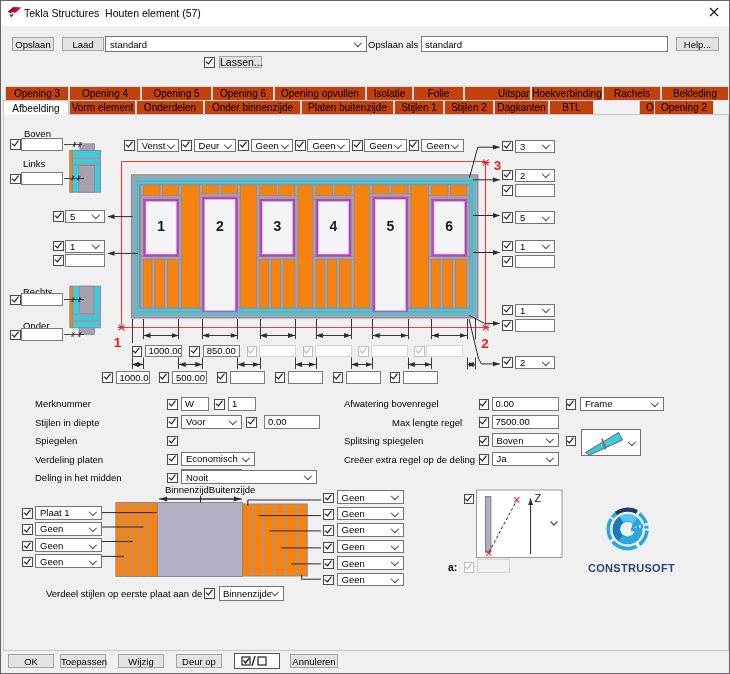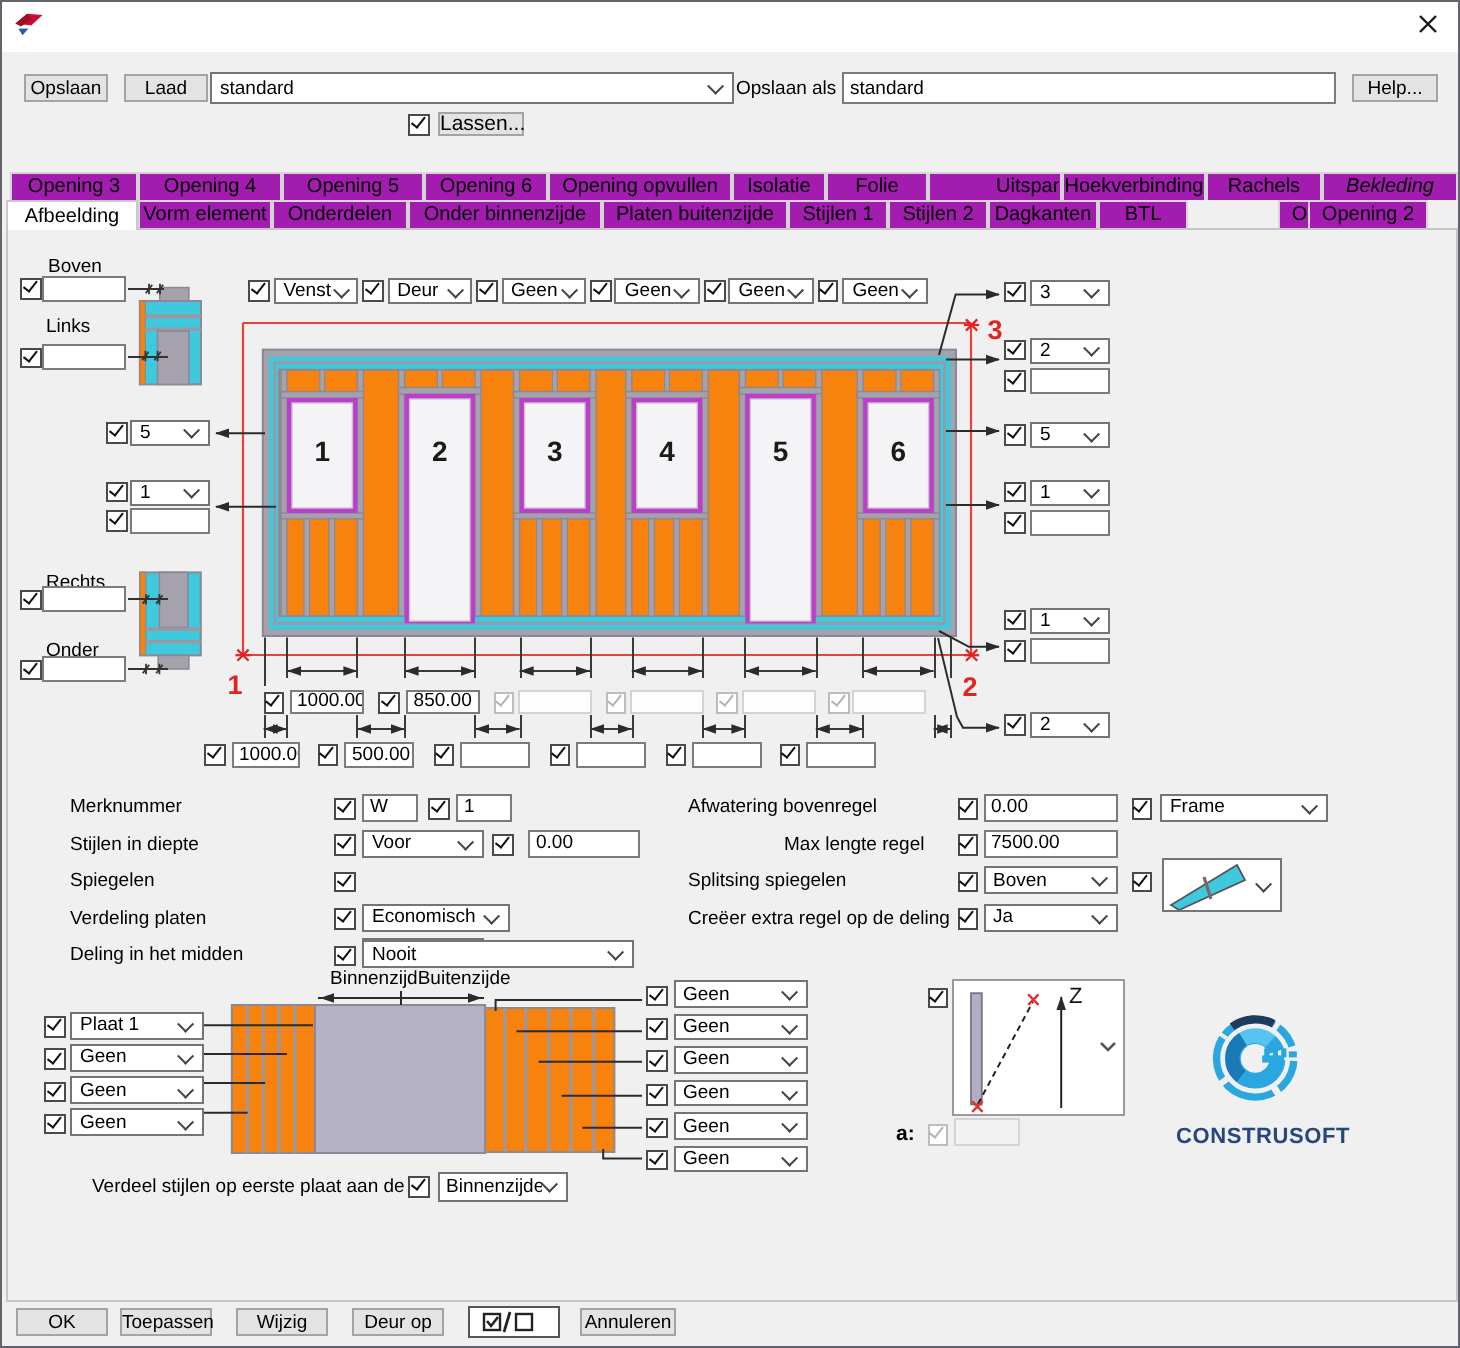--- a/index.html
+++ b/index.html
@@ -12,34 +12,35 @@
   .btn{position:absolute;background:#e3e3e3;border:1px solid #a4a4a4;font-size:9.5px;text-align:center;color:#000;z-index:3;box-sizing:border-box;}
   .cb{position:absolute;width:8.6px;height:8.6px;background:#fff;border:1px solid #4a4a4a;z-index:3;}
   .cb:after{content:"";position:absolute;left:1.6px;top:-0.6px;width:3.4px;height:6.4px;border-right:1.5px solid #101010;border-bottom:1.5px solid #101010;transform:rotate(38deg);}
   .cbd{border-color:#bdbdbd;}
   .cbd:after{border-color:#b3b3b3;}
   .tb{position:absolute;background:#fff;border:1px solid #7b7b7b;font-size:9.5px;color:#000;overflow:hidden;white-space:nowrap;padding-left:3px;z-index:3;display:flex;align-items:center;box-sizing:border-box;}
   .tbd{border-color:#d4d4d4;background:#fefefe;}
   .dd{position:absolute;background:#fff;border:1px solid #747474;font-size:9.5px;color:#000;overflow:hidden;white-space:nowrap;padding-left:4px;z-index:3;display:flex;align-items:center;box-sizing:border-box;}
   .dd:before{content:"";position:absolute;right:0;top:0;bottom:0;width:12px;background:#fff;}
   .dd:after{content:"";position:absolute;right:5px;top:50%;margin-top:-3.6px;width:4.6px;height:4.6px;border-right:1.3px solid #444;border-bottom:1.3px solid #444;transform:rotate(45deg);}
-  .tab{position:absolute;background:#a21caf;border:1px solid #d5d5d5;border-bottom:none;font-size:10px;text-align:center;color:#000;box-sizing:border-box;z-index:2;overflow:hidden;}
+  .tab{position:absolute;background:#c2410c;border:1px solid #d5d5d5;border-bottom:none;font-size:10px;text-align:center;color:#000;box-sizing:border-box;z-index:2;overflow:hidden;}
   .tabA{background:#fff;z-index:4;border:1px solid #c9c9c9;border-bottom:none;}
   #panel{position:absolute;left:2px;top:113px;width:724px;height:535px;border:1px solid #c6c6c6;background:#f0f0f0;z-index:0;}
   svg.lay{position:absolute;left:0;top:0;z-index:1;}
 </style>
 </head>
 <body>
 <div id="win">
   <div id="title">
     <svg width="30" height="22" style="position:absolute;left:0;top:0">
       <polygon points="6.7,10.8 12.6,5.9 20.3,6.5 14.6,11.7" fill="#c8102e"></polygon>
       <polygon points="6.7,10.8 12.6,5.9 14.8,8.8 9.5,12.2" fill="#9f0f23"></polygon>
       <polygon points="8.2,13.4 13.2,13.2 10.3,16.6" fill="#1f5ca9"></polygon>
     </svg>
+    <div class="txt">Tekla Structures&nbsp; Houten element (57)</div>
   </div>
   <svg width="20" height="20" style="position:absolute;right:4px;top:3px;z-index:5">
       <line x1="5" y1="4" x2="13" y2="12" stroke="#1b1b1b" stroke-width="1.2"></line>
       <line x1="5" y1="12" x2="13" y2="4" stroke="#1b1b1b" stroke-width="1.2"></line>
     </svg>
 
   <div class="btn" style="left:11px;top:36px;width:42px;height:14px;line-height:13px;">Opslaan</div>
   <div class="btn" style="left:61px;top:36px;width:42px;height:14px;line-height:13px;">Laad</div>
   <div class="lbl" style="left:367px;top:38px;width:56px;overflow:hidden;z-index:2;">Opslaan als</div>
   <div class="dd" style="left:104px;top:35px;width:262px;height:16px;">standard</div>
@@ -51,21 +52,21 @@
   <div class="tab" style="left:4px;top:85px;width:64px;height:14px;line-height:14px;">Opening 3</div>
   <div class="tab" style="left:68px;top:85px;width:72px;height:14px;line-height:14px;">Opening 4</div>
   <div class="tab" style="left:140px;top:85px;width:71px;height:14px;line-height:14px;">Opening 5</div>
   <div class="tab" style="left:211px;top:85px;width:62px;height:14px;line-height:14px;">Opening 6</div>
   <div class="tab" style="left:273px;top:85px;width:92px;height:14px;line-height:14px;">Opening opvullen</div>
   <div class="tab" style="left:365px;top:85px;width:47px;height:14px;line-height:14px;">Isolatie</div>
   <div class="tab" style="left:412px;top:85px;width:51px;height:14px;line-height:14px;">Folie</div>
   <div class="tab" style="left:463px;top:85px;width:67px;height:14px;line-height:14px;padding-left:33px;">Uitsparing</div>
   <div class="tab" style="left:530px;top:85px;width:72px;height:14px;line-height:14px;">Hoekverbinding</div>
   <div class="tab" style="left:602px;top:85px;width:58px;height:14px;line-height:14px;">Rachels</div>
-  <div class="tab" style="left:660px;top:85px;width:68px;height:14px;line-height:14px;font-style:italic;">Bekleding</div>
+  <div class="tab" style="left:660px;top:85px;width:68px;height:14px;line-height:14px;">Bekleding</div>
 
   <div class="tab tabA" style="left:2px;top:99px;width:66px;height:15px;line-height:15px;">Afbeelding</div>
   <div class="tab" style="left:68px;top:99px;width:67px;height:14px;line-height:14px;">Vorm element</div>
   <div class="tab" style="left:135px;top:99px;width:68px;height:14px;line-height:14px;">Onderdelen</div>
   <div class="tab" style="left:203px;top:99px;width:97px;height:14px;line-height:14px;">Onder binnenzijde</div>
   <div class="tab" style="left:300px;top:99px;width:93px;height:14px;line-height:14px;">Platen buitenzijde</div>
   <div class="tab" style="left:393px;top:99px;width:50px;height:14px;line-height:14px;">Stijlen 1</div>
   <div class="tab" style="left:443px;top:99px;width:50px;height:14px;line-height:14px;">Stijlen 2</div>
   <div class="tab" style="left:493px;top:99px;width:55px;height:14px;line-height:14px;">Dagkanten</div>
   <div class="tab" style="left:548px;top:99px;width:45px;height:14px;line-height:14px;">BTL</div>

